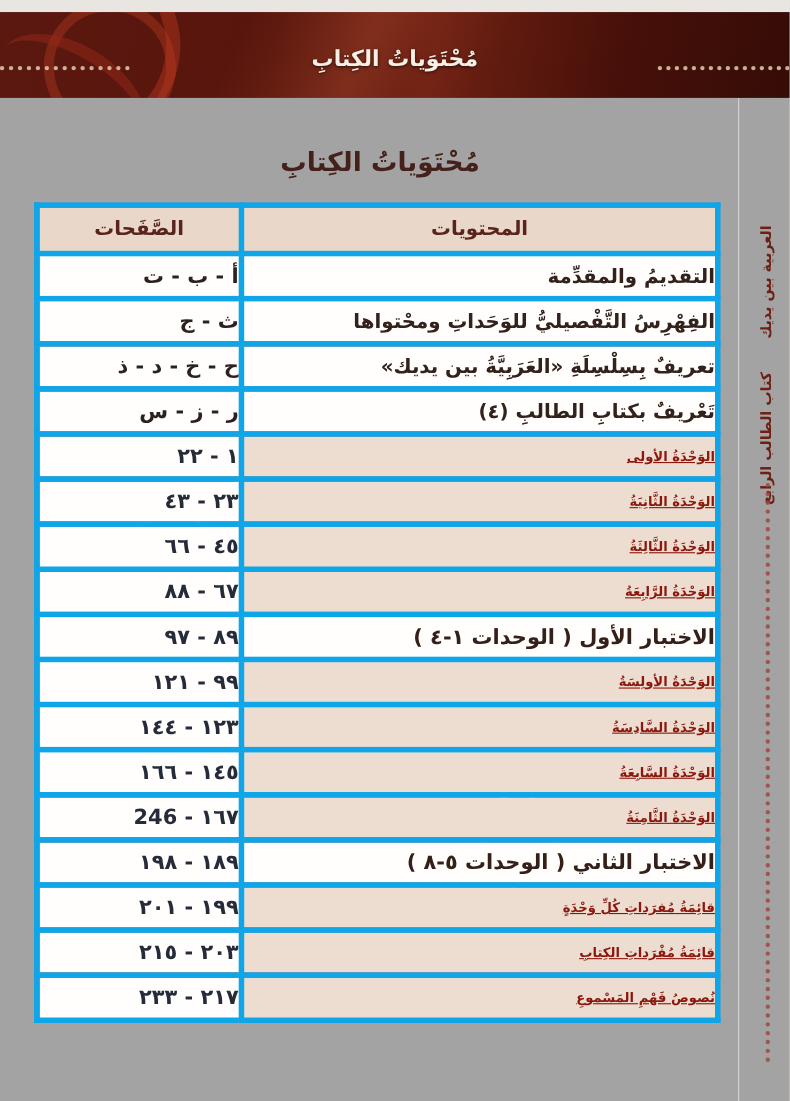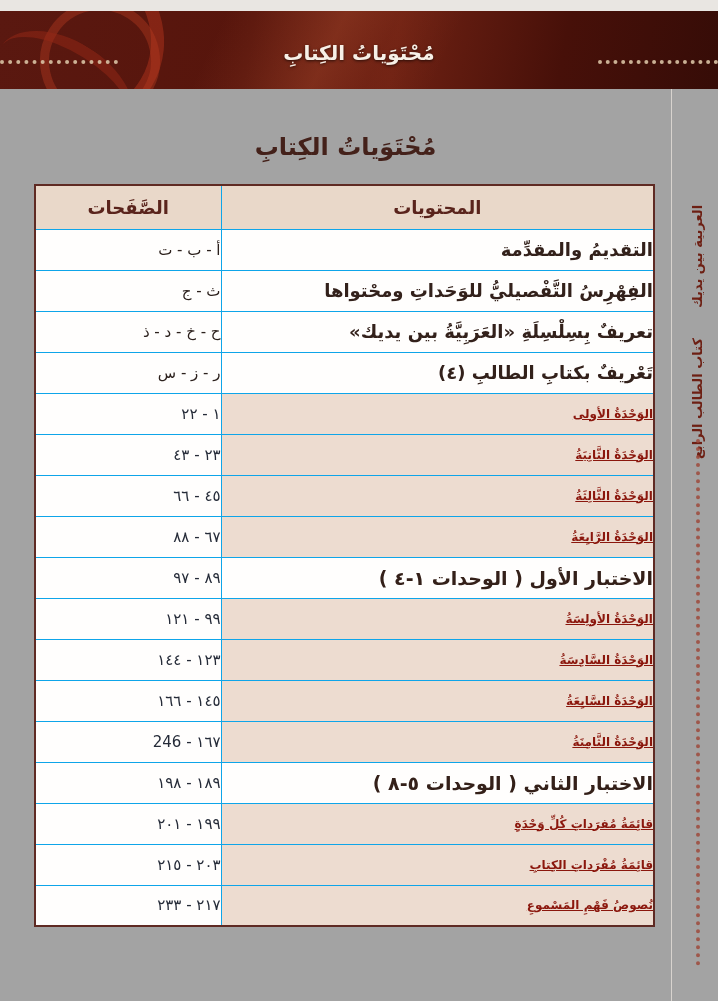--- a/index.html
+++ b/index.html
@@ -51,29 +51,29 @@
     z-index:2;
   }
 
   
   .toc-table {
     position:absolute; top:173px; right:63px; width:619px;
     border-collapse:collapse; table-layout:fixed;
     border:2px solid #5f2a23; z-index:2; background:transparent;
   }
   .toc-table th, .toc-table td {
-    border:1px solid #0ea5e9; vertical-align:middle;
+    border:5px solid #0ea5e9; vertical-align:middle;
     overflow:hidden; white-space:nowrap;
   }
   .toc-table th { height:44px; background:#e9d8c9; color:#5a241c; font-size:18px; font-weight:bold; }
   .toc-table td { height:41px; background:#fffefd; }
   col.c-content { width:433px; }
   col.c-pages   { width:186px; }
 
-  .cell-pages   { color:#252b38; font-size:15px; font-weight:normal; letter-spacing:1px; }
+  .cell-pages   { color:#252b38; font-size:19px; font-weight:bold; letter-spacing:1px; }
   .row-front .cell-content { color:#33211b; font-size:18px; font-weight:bold; }
   .row-front .cell-pages   { color:#2c211d; }
   .row-unit  .cell-content { background:#eddcd0; color:#8b170d; font-size:12px; font-weight:bold;text-decoration:underline; }
   .row-exam  .cell-content { color:#342019; font-size:19px; font-weight:bold; }
 
   
   .watermark { position:absolute; width:112px; opacity:.45; z-index:1; pointer-events:none; }
   .wm-tip  { width:4px; height:13px; background:#c6cfbd; margin:0 auto; border-radius:2px; }
   .wm-dome {
     width:70px; height:82px; margin:0 auto; border:3px solid #c6cfbd; border-bottom:none;

